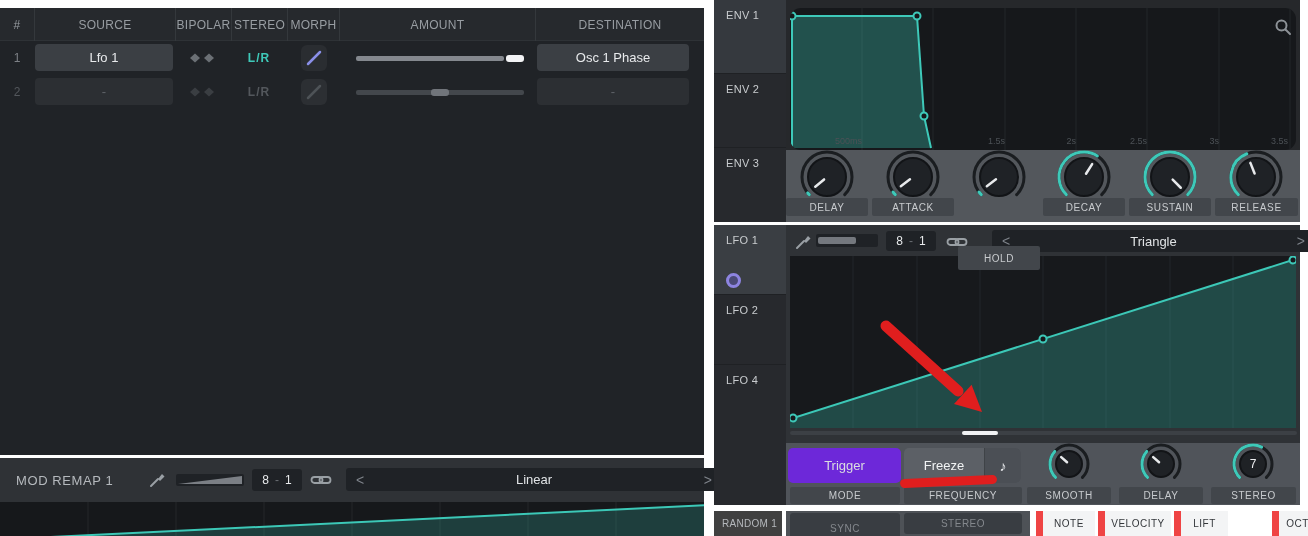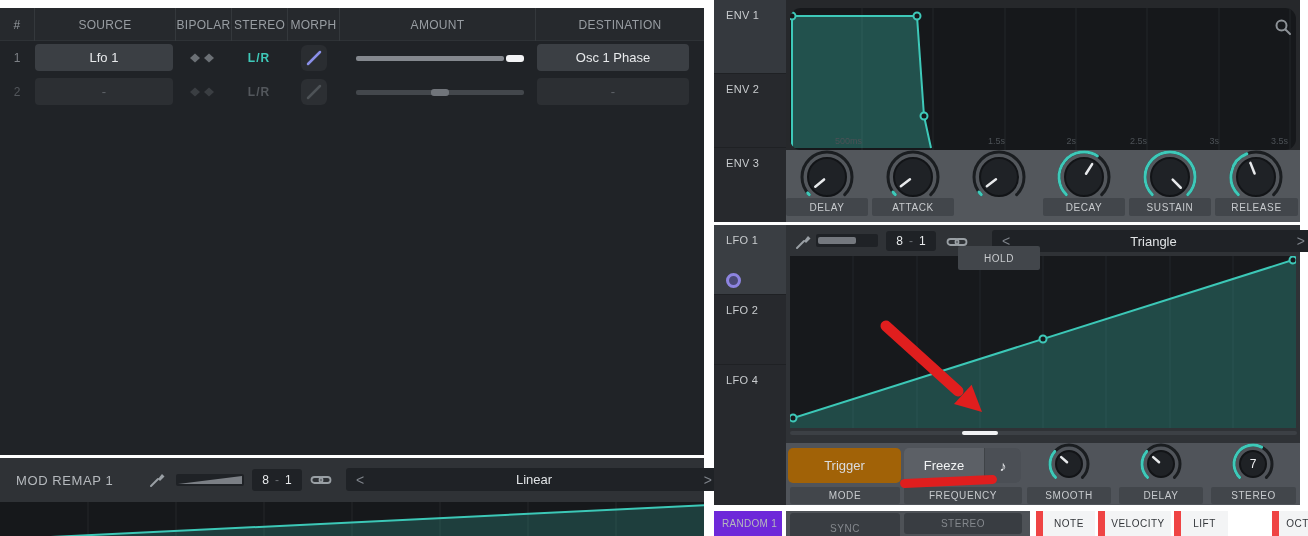--- a/index.html
+++ b/index.html
@@ -297,21 +297,21 @@
       <circle cx="503" cy="4" r="3.5" fill="#17191c" stroke="#3ec9b9" stroke-width="2"></circle>
     </svg>
   </div>
 
   <div class="abs" style="left:4px;top:206px;width:507px;height:4px;background:#3c4045;border-radius:2px;">
     <div class="abs" style="left:172px;top:0;width:36px;height:4px;background:#f1f2f4;border-radius:2px;"></div>
   </div>
 
   <div class="abs" style="left:0;top:218px;width:514px;height:62px;background:#50545a;"></div>
 
-  <button class="gbtn" style="left:2px;top:223px;width:113px;height:35px;background:#a16207;color:#dadce0;">Trigger</button>
+  <button class="gbtn" style="left:2px;top:223px;width:113px;height:35px;background:#6d28d9;color:#dadce0;">Trigger</button>
 
   <div class="abs" style="left:118px;top:223px;width:117px;height:35px;background:#5c6066;border-radius:5px;display:flex;">
     <div style="flex:1;display:flex;align-items:center;justify-content:center;color:#f1f3f4;font-size:13px;">Freeze</div>
     <div style="width:36px;display:flex;align-items:center;justify-content:center;color:#edeff1;font-size:14px;background:#4b4f55;border-left:1px solid #3f4347;border-radius:0 5px 5px 0;">♪</div>
   </div>
 
   <div class="chip" style="left:4px;width:110px;top:262px;height:17px;">MODE</div>
   <div class="chip" style="left:118px;width:118px;top:262px;height:17px;">FREQUENCY</div>
 
   <div class="knob" style="left:261px;top:217px;">
@@ -336,21 +336,21 @@
         <path d="M 8.564971157455599 35.435028842544405 A 19 19 0 1 1 35.43502884254442 35.435028842544384" fill="none" stroke="#1a1d20" stroke-width="3" stroke-linecap="round"></path>
         <path d="M 8.564971157455599 35.435028842544405 A 19 19 0 0 1 30.62581949505139 5.070876040421009" fill="none" stroke="#3ec9b9" stroke-width="3" stroke-linecap="round"></path>
         <text x="22" y="26" text-anchor="middle" font-size="12" fill="#eef0f2" font-family="Liberation Sans, sans-serif">7</text>
       </svg>
     </div>
   <div class="chip" style="left:241px;width:84px;top:262px;height:17px;">SMOOTH</div>
   <div class="chip" style="left:333px;width:84px;top:262px;height:17px;">DELAY</div>
   <div class="chip" style="left:425px;width:85px;top:262px;height:17px;">STEREO</div>
 </div>
 
-<div class="abs flexc" style="left:714px;top:511px;width:68px;height:25px;background:#6d28d9;color:#b5b8bc;font-size:10px;letter-spacing:.3px;justify-content:flex-start;padding-left:8px;">RANDOM 1</div>
+<div class="abs flexc" style="left:714px;top:511px;width:68px;height:25px;background:#404040;color:#b5b8bc;font-size:10px;letter-spacing:.3px;justify-content:flex-start;padding-left:8px;">RANDOM 1</div>
 
 <div class="abs" style="left:786px;top:511px;width:244px;height:25px;background:#4e5257;">
   <button class="gbtn" style="left:4px;top:2px;width:110px;height:31px;background:#393d42;color:#84888d;font-size:10px;letter-spacing:.5px;border-radius:3px;">SYNC</button>
   <button class="gbtn" style="left:118px;top:2px;width:118px;height:21px;background:#393d42;color:#84888d;font-size:10px;letter-spacing:.5px;border-radius:3px;">STEREO</button>
 </div>
 
 <div class="kbtn" style="left:1036px;width:59px;">NOTE</div>
 <div class="kbtn" style="left:1098px;width:73px;">VELOCITY</div>
 <div class="kbtn" style="left:1174px;width:54px;">LIFT</div>
 <div class="kbtn" style="left:1231px;width:77px;margin-left:41px;">OCT NOTE</div>

